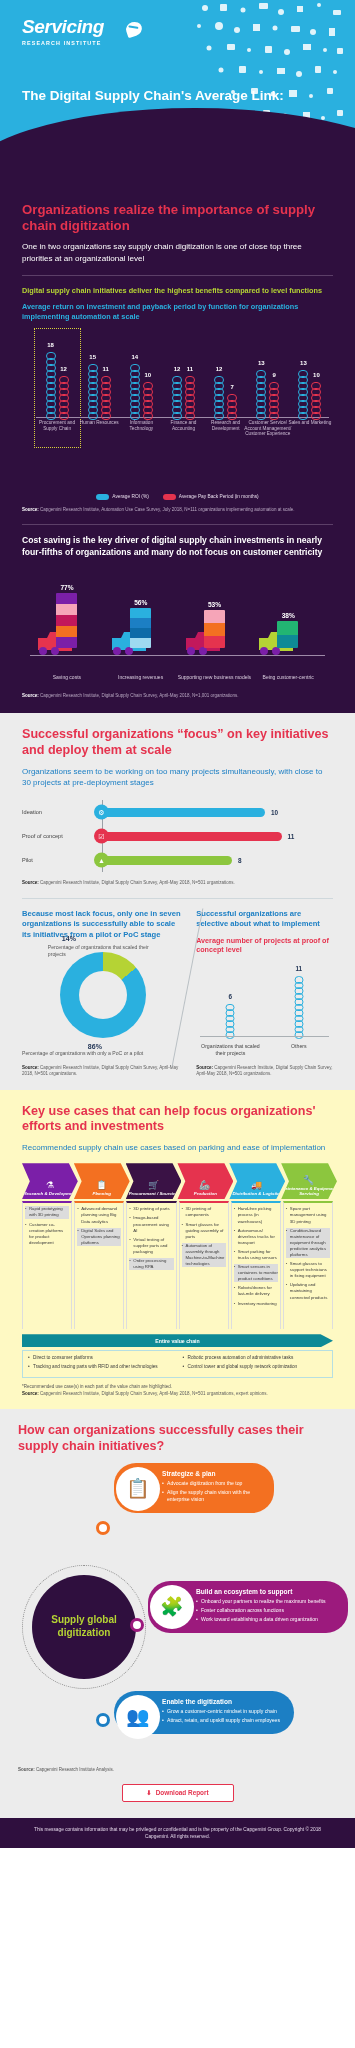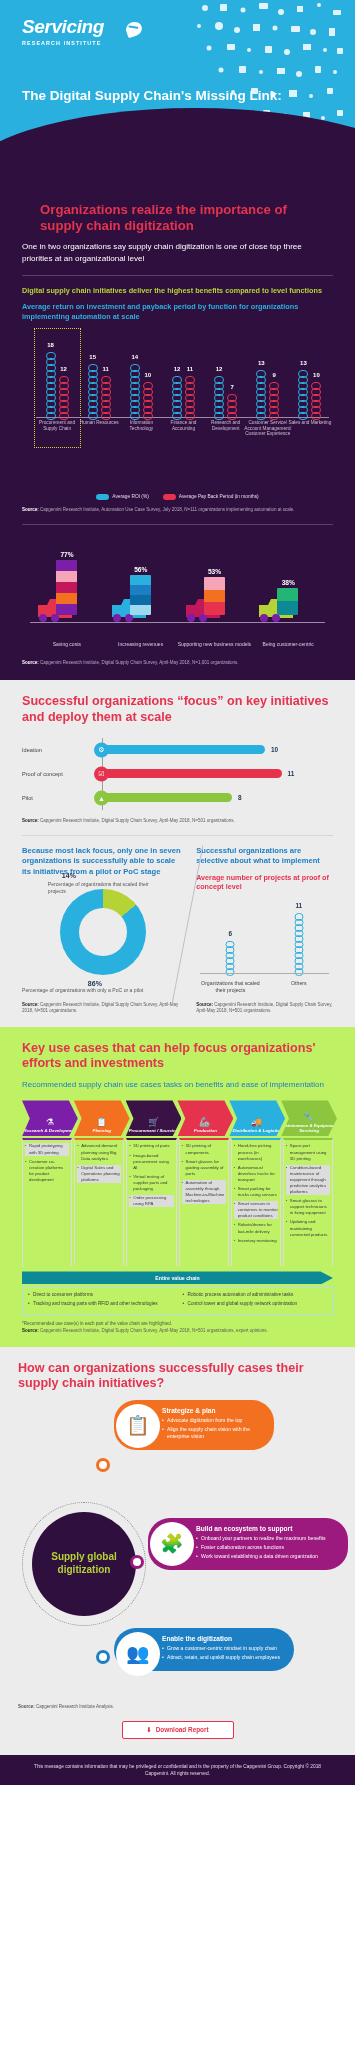--- a/index.html
+++ b/index.html
@@ -21,21 +21,21 @@
     background:#fff; border-radius:50% 50% 50% 10%; transform:rotate(-18deg); }
   .logo-swoosh:after { content:""; position:absolute; left:3px; top:4px; width:10px; height:2px;
     background:#2ab0df; transform:rotate(28deg); border-radius:2px;}
   .hero-title { position:absolute; left:22px; top:88px; color:#fff; font-size:13.5px; font-weight:700; }
   .hero-focus { position:absolute; right:8px; top:98px; color:#2f0f3e; font-size:52px;
     font-weight:400; letter-spacing:1px; line-height:1; font-family:"Liberation Sans", sans-serif; }
   .scatter { position:absolute; right:0; top:0; width:170px; height:196px; opacity:.95; }
 
   
   .dark { background:#2f0f3e; padding:6px 22px 14px; position:relative; }
-  .h-pink { color:#e5334e; font-size:13.2px; font-weight:700; line-height:1.22;margin-left:18px; }
+  .h-pink { color:#e5334e; font-size:13.2px; font-weight:700; line-height:1.22; }
   .sub-white { color:#fff; font-size:8.1px; line-height:1.42; margin-top:7px; }
   .rule { height:1px; background:#5c3f68; margin:11px 0 10px; }
   .h-green { color:#b5d334; font-size:7.3px; font-weight:700; line-height:1.35; }
   .h-blue { color:#2ab0df; font-size:7.3px; font-weight:700; line-height:1.35; margin-top:6px; }
   .srcdark { color:#b9a8c2; font-size:4.5px; line-height:1.4; margin-top:7px; }
   .srcdark b { color:#fff; }
   .h-white { color:#fff; font-size:8.6px; font-weight:700; line-height:1.35; }
 
   
   .chainchart { position:relative; margin-top:10px; height:120px; }
@@ -107,21 +107,21 @@
   .ccol { flex:1; position:relative; }
   .cstack { position:absolute; bottom:0; left:50%; transform:translateX(-50%);
     display:flex; flex-direction:column-reverse; }
   .clink { width:9px; height:7.5px; border:1.5px solid #2ab0df; border-radius:4.5px; margin-bottom:-2px; }
   .cnum { position:absolute; top:-11px; left:0; right:0; text-align:center; font-size:6.4px; font-weight:700; color:#253858; }
   .cc-axis { position:absolute; left:4px; right:4px; bottom:20px; height:1px; background:#aab0b4; }
   .cc-labs { position:absolute; left:0; right:0; bottom:0; display:flex; }
   .cc-labs div { flex:1; text-align:center; font-size:5.2px; color:#444; line-height:1.3; }
 
   
-  .white { background:#bef264; padding:14px 22px 12px; }
+  .white { background:#fef9c3; padding:14px 22px 12px; }
   .chev-row { display:flex; margin-top:10px; height:36px; }
   .chev { flex:1; position:relative; color:#fff; display:flex; flex-direction:column;
     align-items:center; justify-content:flex-end; padding-bottom:3px;
     clip-path:polygon(0 0, 84% 0, 100% 50%, 84% 100%, 0 100%, 14% 50%); margin-right:-4px; }
   .chev .ct { font-size:4.4px; font-weight:700; font-style:italic; text-align:center; line-height:1.2; }
   .chev .ci { font-size:9px; margin-bottom:1px; }
   .cols { display:flex; gap:2px; margin-top:2px; }
   .col { flex:1; padding:3px 2px; font-size:4.3px; line-height:1.42; color:#3a3a3a;
     border-left:1px solid #ddd; border-right:1px solid #ddd; min-height:128px; }
   .col li { list-style:none; position:relative; padding-left:4px; margin-bottom:3px; }
@@ -226,21 +226,21 @@
         <circle cx="150" cy="176" r="4" fill="#9c1a7d"></circle>
         <circle cx="114" cy="186" r="3.5" fill="#2ab0df"></circle>
       </g>
     </svg>
     <div class="hero-curve"></div>
     <div class="logo">
       <div class="logo-word">Servicing</div>
       <div class="logo-swoosh"></div>
       <div class="logo-sub">RESEARCH INSTITUTE</div>
     </div>
-    <div class="hero-title">The Digital Supply Chain's Missing Link:</div>
+    <div class="hero-title">The Digital Supply Chain's Average Link:</div>
   </div>
 
   <div class="dark">
     <div class="h-pink">Organizations realize the importance of supply chain digitization</div>
     <div class="sub-white">One in two organizations say supply chain digitization is one of close top three priorities at an organizational level</div>
     <div class="rule"></div>
     <div class="h-green">Digital supply chain initiatives deliver the highest benefits compared to level functions</div>
     <div class="h-blue">Average return on investment and payback period by function for organizations implementing automation at scale</div>
 
     <div class="chainchart">
@@ -437,20 +437,21 @@
         <i style="background:#e5334e"></i>
           <span>Average Pay Back Period (in months)</span>
       </div>
     </div>
     <div class="srcdark">
       <b>Source:</b>
       <span>Capgemini Research Institute, Automation Use Case Survey, July 2018, N=111 organizations implementing automation at scale.</span>
     </div>
 
     <div class="rule"></div>
+    <div class="h-white">Cost saving is the key driver of digital supply chain investments in nearly four-fifths of organizations and many do not focus on customer centricity</div>
 
     <div class="forkchart">
       <div class="fgroups" id="forkGroups">
           <div class="fg">
             <div class="fork"><svg viewBox="0 0 40 26" width="40" height="26">
                 <path d="M4 20 L4 8 L13 8 L16 2 L24 2 L24 20 Z" fill="#e5334e"></path>
                 <rect x="24" y="18" width="14" height="3" fill="#e5334e"></rect>
                 <circle cx="9" cy="21" r="4" fill="#7b1fa8"></circle>
                 <circle cx="21" cy="21" r="4" fill="#7b1fa8"></circle>
               </svg></div>
@@ -515,20 +516,21 @@
         </div>
     </div>
     <div class="srcdark">
       <b>Source:</b>
       <span>Capgemini Research Institute, Digital Supply Chain Survey, April-May 2018, N=1,001 organizations.</span>
     </div>
   </div>
 
   <div class="light">
     <div class="h-pink-l">Successful organizations “focus” on key initiatives and deploy them at scale</div>
+    <div class="sub-blue">Organizations seem to be working on too many projects simultaneously, with close to 30 projects at pre-deployment stages</div>
 
     <div class="hbars">
       <div class="spine"></div>
       <div id="hbarRows">
           <div class="hrow">
             <div class="hlab">Ideation</div>
             <div style="display: flex; align-items: center; flex: 1 1 0%; position: relative;">
               <div class="hbar" style="background: rgb(42, 176, 223); width: 165px; margin-left: 4px;"></div>
               <div class="hbadge" style="background: rgb(42, 176, 223); left: -2px;">⚙</div>
               <div class="hnum">10</div>
@@ -617,21 +619,21 @@
         <div class="src">
           <b>Source:</b>
           <span>Capgemini Research Institute, Digital Supply Chain Survey, April-May 2018, N=501 organizations.</span>
         </div>
       </div>
     </div>
   </div>
 
   <div class="white">
     <div class="h-pink-l">Key use cases that can help focus organizations' efforts and investments</div>
-    <div class="sub-blue">Recommended supply chain use cases tasks on benefits and ease of implementation</div>
+    <div class="sub-blue">Recommended supply chain use cases based on parking and ease of implementation</div>
     <div class="chev-row" id="chevRow">
         <div class="chev" style="background: rgb(123, 31, 168);">
           <span class="ci">⚗</span>
           <span class="ct">Research &amp; Development</span>
         </div>
         <div class="chev" style="background: rgb(243, 112, 33);">
           <span class="ci">📋</span>
           <span class="ct">Planning</span>
         </div>
         <div class="chev" style="background: rgb(58, 18, 69);">

